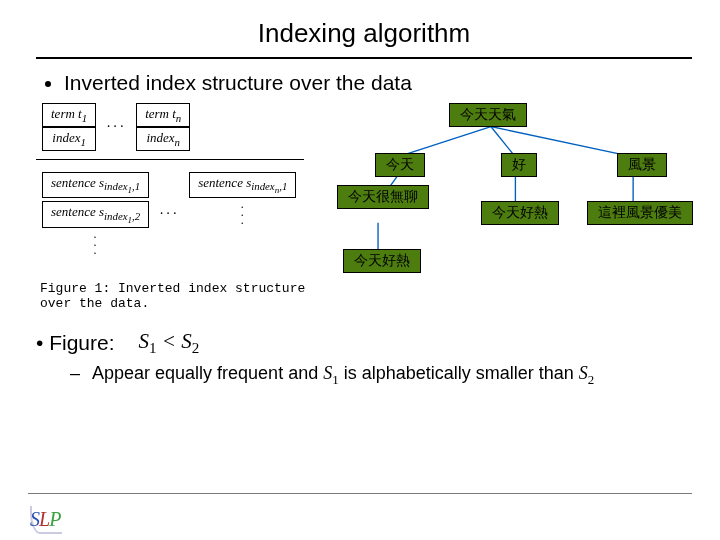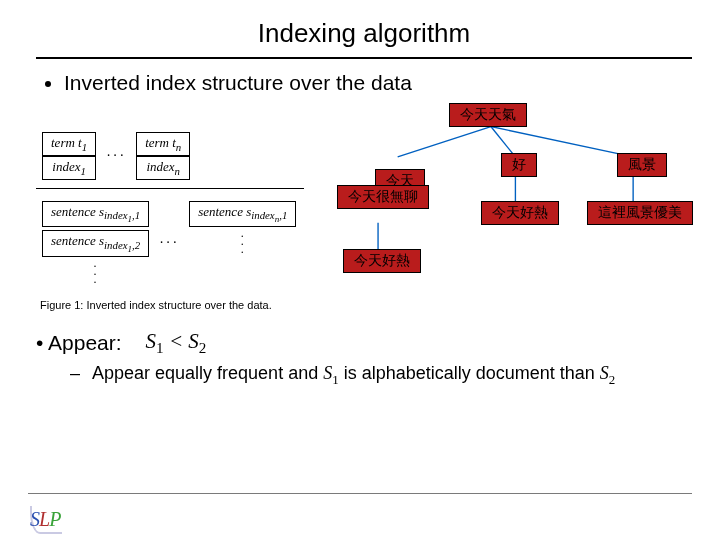--- a/index.html
+++ b/index.html
@@ -89,36 +89,36 @@
     gap: 3px;
   }
   .vdots {
     text-align: center;
     line-height: 8px;
     letter-spacing: 1px;
     font-size: 12px;
     margin-top: 2px;
   }
   .fig-caption {
-    font-size: 11px;
-    margin: 13px 0 0 4px;
+    font-size: 13px;
+    margin: 24px 0 0 4px;
     font-style: normal;
-    font-family: Liberation Sans, sans-serif;
+    font-family: Liberation Mono, monospace;
   }
   .tree {
     position: relative;
     flex: 1;
     height: 210px;
     font-size: 14px;
   }
   .node {
     position: absolute;
     border: 1px solid #000;
     padding: 2px 10px;
-    background: #b91c1c;
+    background: #4d7c0f;
     white-space: nowrap;
     text-align: center;
   }
   .tree svg {
     position: absolute;
     top: 0; left: 0;
     width: 100%; height: 100%;
     pointer-events: none;
   }
   .sorted-block {
@@ -234,40 +234,40 @@
           <line x1="165" y1="24" x2="70" y2="55"></line>
           <line x1="165" y1="24" x2="190" y2="55"></line>
           <line x1="165" y1="24" x2="310" y2="55"></line>
           <line x1="70" y1="74" x2="50" y2="102"></line>
           <line x1="190" y1="74" x2="190" y2="102"></line>
           <line x1="310" y1="74" x2="310" y2="102"></line>
           <line x1="50" y1="122" x2="50" y2="150"></line>
         </g>
       </svg>
       <div class="node" style="left:120px;top:2px;">今天天氣</div>
-      <div class="node" style="left:46px;top:68px;">今天</div>
+      <div class="node" style="left:46px;top:52px;">今天</div>
       <div class="node" style="left:172px;top:52px;">好</div>
       <div class="node" style="left:288px;top:52px;">風景</div>
       <div class="node" style="left:8px;top:84px;">今天很無聊</div>
       <div class="node" style="left:152px;top:100px;">今天好熱</div>
       <div class="node" style="left:258px;top:100px;">這裡風景優美</div>
       <div class="node" style="left:14px;top:148px;">今天好熱</div>
     </div>
   </div>
 
   <div class="sorted-block">
     <div class="sorted-row">
-      <span class="lbl">Appear:</span>
+      <span class="lbl">Figure:</span>
       <span class="math"><i>S</i><sub>1</sub> &lt; <i>S</i><sub>2</sub></span>
     </div>
     <ul class="subs">
       <li>
         <span>Appear equally frequent and</span>
         <span class="math"><i>S</i><sub>1</sub></span>
-        <span>is alphabetically document than</span>
+        <span>is alphabetically smaller than</span>
         <span class="math"><i>S</i><sub>2</sub></span>
       </li>
     </ul>
   </div>
 </div>
 
 <hr class="footer-rule">
 <div class="logo">
   <span class="s">S</span><span class="l">L</span><span class="p">P</span>
 </div>

